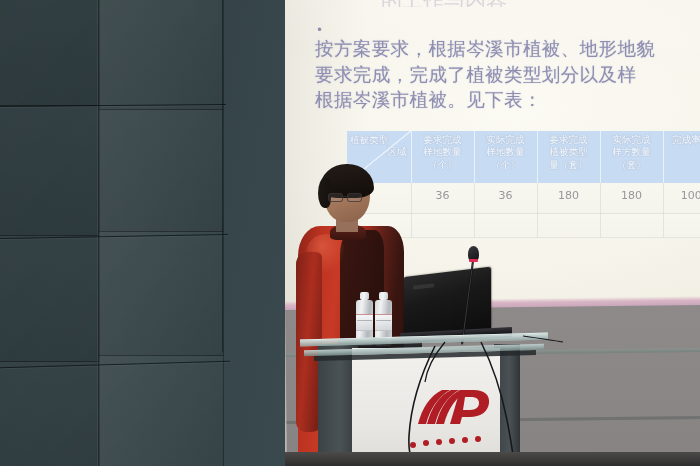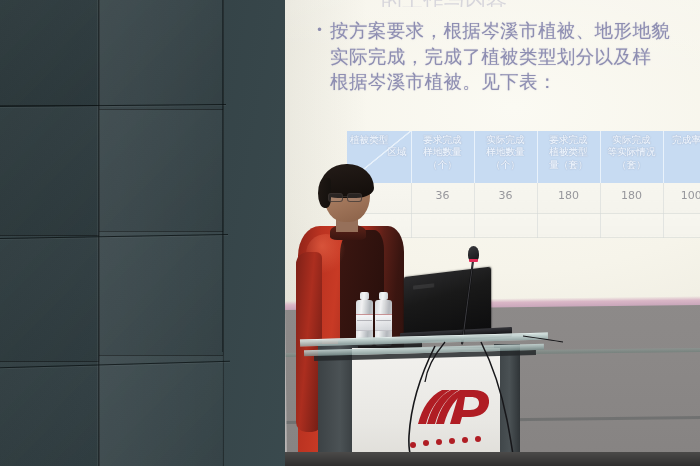--- a/index.html
+++ b/index.html
@@ -85,21 +85,21 @@
   .slide-cut-line{
     position:absolute;left:96px;top:-9px;width:268px;height:16px;
     overflow:hidden;opacity:.30;
   }
   .slide-cut-line span{
     display:block;font-size:21px;line-height:21px;color:#8b8bb0;
     font-family:"DejaVu Sans",sans-serif;white-space:nowrap;
   }
   .bullet-block{
     position:absolute;left:30px;top:18px;width:385px;
-    display:flex;align-items:flex-start;
+    display:flex;align-items:flex-start;flex-direction:column;
   }
   .bullet-dot{
     width:9px;flex:0 0 9px;margin-top:9px;margin-right:6px;
     font-size:13px;line-height:6px;color:#8d8daf;text-align:center;
   }
   .bullet-dot::before{content:"•";}
   .bullet-text{
     font-family:"DejaVu Sans","Liberation Sans",sans-serif;
     font-size:18.5px;line-height:25.5px;color:#8e8eb2;
     letter-spacing:.4px;text-shadow:0 0 1.4px rgba(160,160,190,.55);
@@ -356,21 +356,21 @@
       <div class="slide">
 
         <div class="slide-cut-line">
           <span>的工作与内容</span>
         </div>
 
         <div class="bullet-block">
           <div class="bullet-dot"></div>
           <div class="bullet-text">
             <div>按方案要求，根据岑溪市植被、地形地貌</div>
-            <div>实际完成，完成了植被类型划分以及样</div>
+            <div>要求完成，完成了植被类型划分以及样</div>
             <div>根据岑溪市植被。见下表：</div>
           </div>
         </div>
 
         <table class="tbl">
           <colgroup>
             <col style="width:64px">
               <col style="width:63px">
               <col style="width:63px">
             <col style="width:63px">
@@ -393,21 +393,21 @@
                 <span>样地数量</span><br>
                 <span>（个）</span>
               </th>
               <th>
                 <span>要求完成</span><br>
                 <span>植被类型</span><br>
                 <span>量（套）</span>
               </th>
               <th>
                 <span>实际完成</span><br>
-                <span>等实际情况</span><br>
+                <span>样方数量</span><br>
                 <span>（套）</span>
               </th>
               <th>
                 <span>完成率%</span>
               </th>
             </tr>
           </thead>
           <tbody>
             <tr>
               <td></td>

